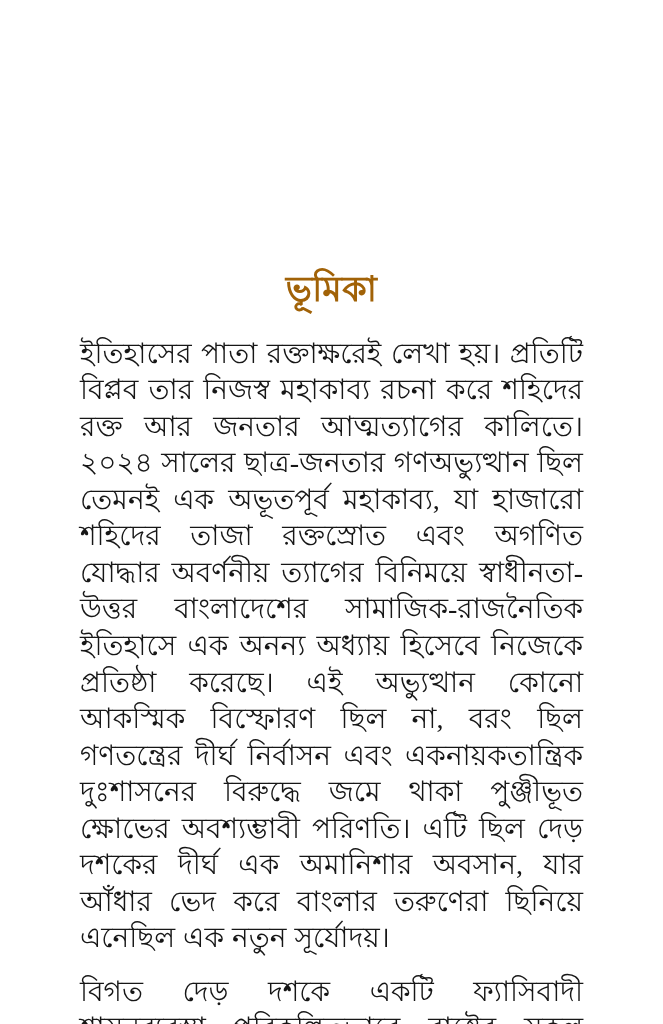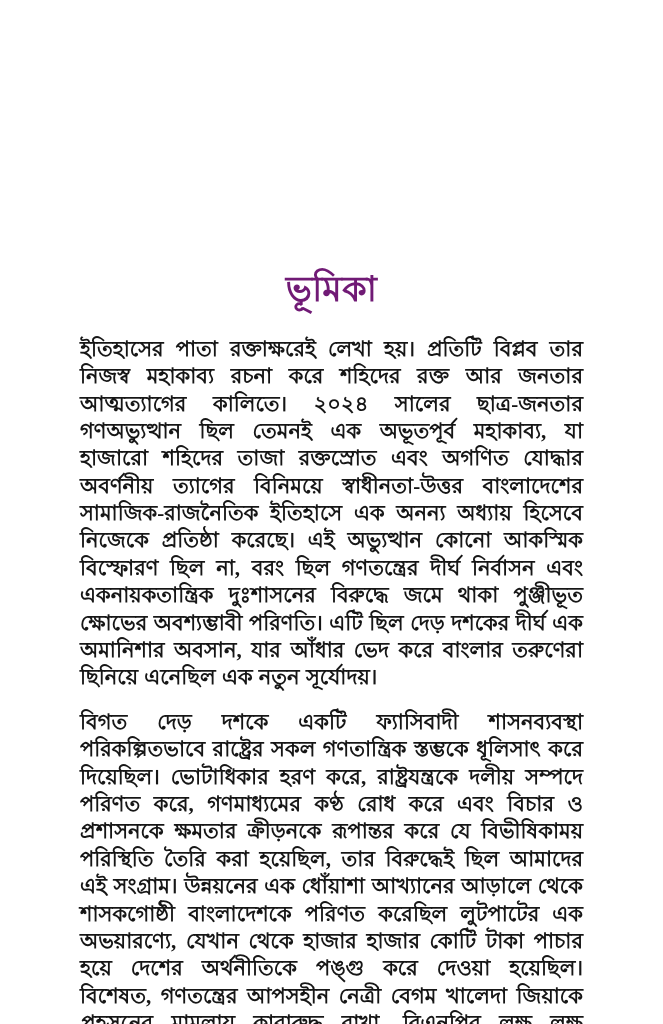--- a/index.html
+++ b/index.html
@@ -17,30 +17,30 @@
     font-family: "Liberation Serif", "DejaVu Serif", serif;
     color: #121212;
     overflow: hidden;
   }
   .title {
     margin: 0 0 24px 0;
     text-align: center;
     font-size: 35px;
     line-height: 1.25;
     font-weight: 700;
-    color: #701a75;
+    color: #a16207;
     letter-spacing: 0.5px;
   }
   .body-para {
     margin: 0 0 17px 0;
-    font-size: 21px;
+    font-size: 28px;
     line-height: 1.305;
     text-align: justify;
     text-justify: inter-word;
-    font-weight: 700;
+    font-weight: 400;
     color: #161616;
     word-spacing: 1px;
   }
 </style>
 </head>
 <body>
 
 <div class="page">
   <h1 class="title">ভূমিকা</h1>
 

